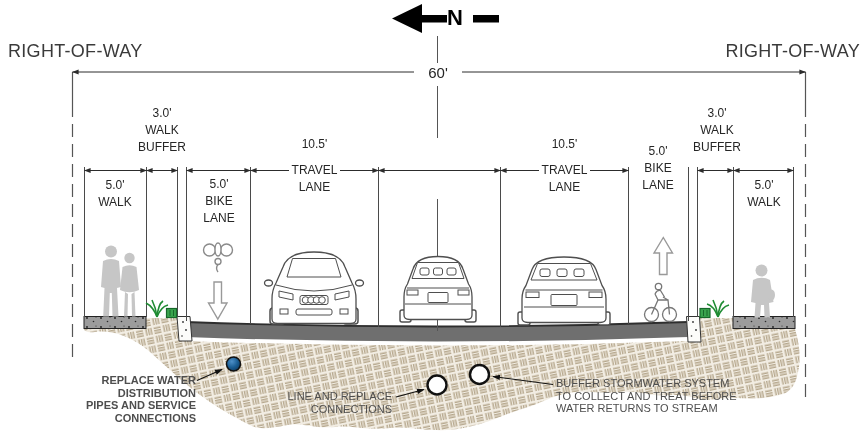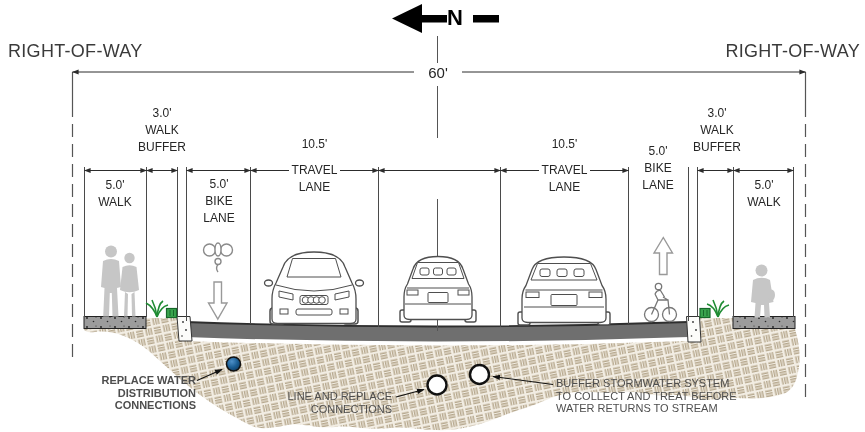--- a/index.html
+++ b/index.html
@@ -304,20 +304,21 @@
     <span>WALK</span>
     <span>BUFFER</span>
   </div>
   <div class="lane-label" style="left:733px;top:177px;width:62px;">
     <span>5.0'</span>
     <span>WALK</span>
   </div>
 
   <div class="ann right" style="left:28px;top:374px;width:168px;font-weight:bold;">
     <span>REPLACE WATER DISTRIBUTION</span>
+    <span>PIPES AND SERVICE</span>
     <span>CONNECTIONS</span>
   </div>
   <div class="ann right" style="left:252px;top:390px;width:140px;">
     <span>LINE AND REPLACE</span>
     <span>CONNECTIONS</span>
   </div>
   <div class="ann" style="left:556px;top:377px;width:200px;">
     <span>BUFFER STORMWATER SYSTEM</span>
     <span>TO COLLECT AND TREAT BEFORE</span>
     <span>WATER RETURNS TO STREAM</span>

